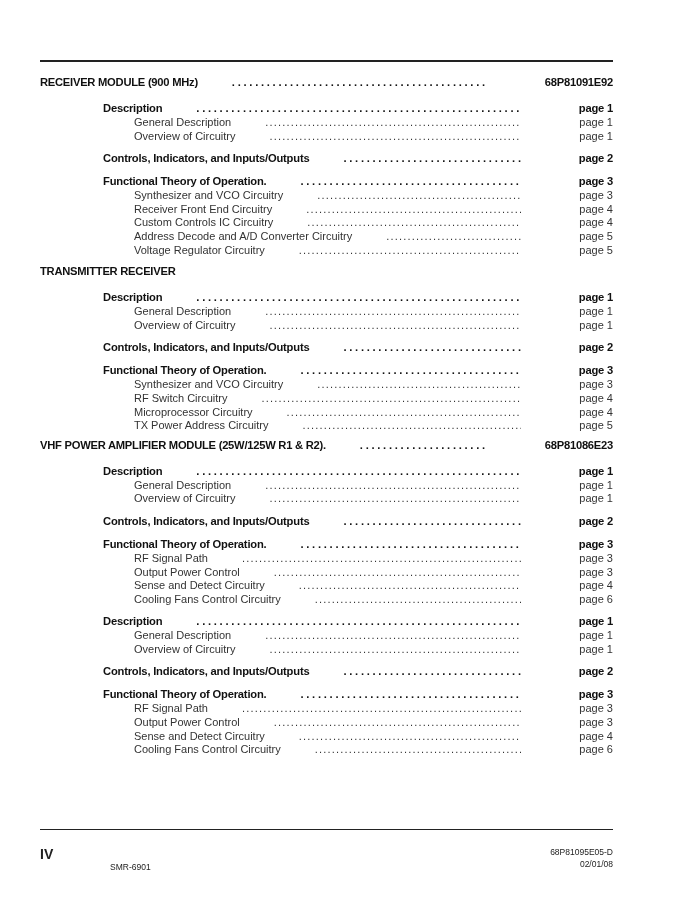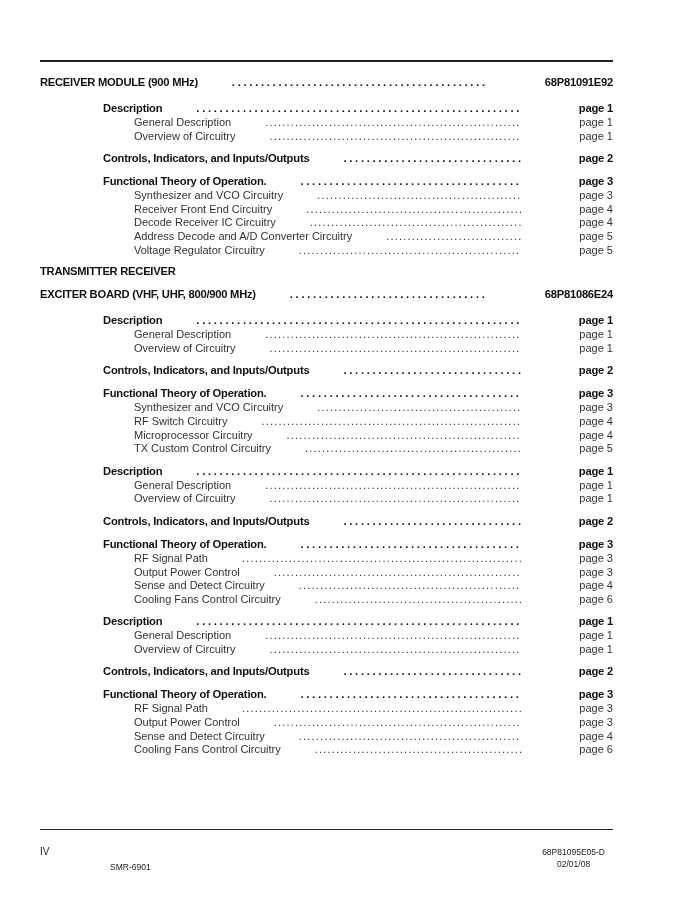--- a/index.html
+++ b/index.html
@@ -14,23 +14,23 @@
     .entry .leader { flex: 1 1 auto; overflow: hidden; margin: 0 2px; }
     .entry .leader::after { content: ". . . . . . . . . . . . . . . . . . . . . . . . . . . . . . . . . . . . . . . . . . . . . . . . . . . . . . . . . . . . . . . . . . . . . . . . . . . . . . . . . . . . . . . . . . . . . . . . . . . . . . . . . . . . . . . . . . . . . . . . . . . . . . . . . . . . . . . . . . . . . . . . . . . . . . . . . . . . . ."; }
     .entry .ref { flex: 0 0 auto; margin-left: 24px; }
     .l1 { font-size: 11.2px; font-weight: bold; letter-spacing: -0.25px; height: 17px; margin-top: 6px; }
     .l1 .leader::after { letter-spacing: -0.2px; }
     .l1.group { margin-top: 8px; }
     .l2 { font-size: 11.2px; font-weight: bold; letter-spacing: -0.2px; padding-left: 63px; height: 14px; margin-top: 9px; }
     .l3 { font-size: 11px; font-weight: normal; color: #333; padding-left: 94px; height: 13.6px; line-height: 13.6px; }
     .l3 .leader::after { content: "......................................................................................................................................................................................................................................................"; letter-spacing: 1.2px; }
     .footer { position: absolute; top: 846px; left: 40px; width: 573px; font-size: 8.5px; color: #222; }
-    .footer .pagenum { position: absolute; left: 0; top: 0; font-weight: normal; font-size: 10px; }
+    .footer .pagenum { position: absolute; left: 0; top: 0; font-weight: bold; font-size: 14px; }
     .footer .docname { position: absolute; left: 70px; top: 0; margin-top: 16px; }
-    .footer .right { position: absolute; right: 8px; top: 0; text-align: center; line-height: 12px; }
+    .footer .right { position: absolute; right: 0; top: 0; text-align: right; line-height: 12px; }
   </style>
 </head>
 <body>
 
 <div class="rule top"></div>
 
 <div class="toc" id="toc">
     <div class="entry l1">
       <span class="label">RECEIVER MODULE (900 MHz)</span>
       <span class="leader"></span>
@@ -65,86 +65,86 @@
       <span class="label">Synthesizer and VCO Circuitry</span>
       <span class="leader"></span>
       <span class="ref">page 3</span>
     </div>
     <div class="entry l3">
       <span class="label">Receiver Front End Circuitry</span>
       <span class="leader"></span>
       <span class="ref">page 4</span>
     </div>
     <div class="entry l3">
-      <span class="label">Decode Receiver IC Circuitry</span>
+      <span class="label">Custom Controls IC Circuitry</span>
       <span class="leader"></span>
       <span class="ref">page 4</span>
     </div>
     <div class="entry l3">
       <span class="label">Address Decode and A/D Converter Circuitry</span>
       <span class="leader"></span>
       <span class="ref">page 5</span>
     </div>
     <div class="entry l3">
       <span class="label">Voltage Regulator Circuitry</span>
       <span class="leader"></span>
       <span class="ref">page 5</span>
     </div>
     <div class="entry l1 group">
       <span class="label">TRANSMITTER RECEIVER</span>
     </div>
+    <div class="entry l2">
+      <span class="label">Description</span>
+      <span class="leader"></span>
+      <span class="ref">page 1</span>
+    </div>
+    <div class="entry l3">
+      <span class="label">General Description</span>
+      <span class="leader"></span>
+      <span class="ref">page 1</span>
+    </div>
+    <div class="entry l3">
+      <span class="label">Overview of Circuitry</span>
+      <span class="leader"></span>
+      <span class="ref">page 1</span>
+    </div>
+    <div class="entry l2">
+      <span class="label">Controls, Indicators, and Inputs/Outputs</span>
+      <span class="leader"></span>
+      <span class="ref">page 2</span>
+    </div>
+    <div class="entry l2">
+      <span class="label">Functional Theory of Operation.</span>
+      <span class="leader"></span>
+      <span class="ref">page 3</span>
+    </div>
+    <div class="entry l3">
+      <span class="label">Synthesizer and VCO Circuitry</span>
+      <span class="leader"></span>
+      <span class="ref">page 3</span>
+    </div>
+    <div class="entry l3">
+      <span class="label">RF Switch Circuitry</span>
+      <span class="leader"></span>
+      <span class="ref">page 4</span>
+    </div>
+    <div class="entry l3">
+      <span class="label">Microprocessor Circuitry</span>
+      <span class="leader"></span>
+      <span class="ref">page 4</span>
+    </div>
+    <div class="entry l3">
+      <span class="label">TX Power Address Circuitry</span>
+      <span class="leader"></span>
+      <span class="ref">page 5</span>
+    </div>
     <div class="entry l1">
-      <span class="label">EXCITER BOARD (VHF, UHF, 800/900 MHz)</span>
-      <span class="leader"></span>
-      <span class="ref">68P81086E24</span>
-    </div>
-    <div class="entry l2">
-      <span class="label">Description</span>
-      <span class="leader"></span>
-      <span class="ref">page 1</span>
-    </div>
-    <div class="entry l3">
-      <span class="label">General Description</span>
-      <span class="leader"></span>
-      <span class="ref">page 1</span>
-    </div>
-    <div class="entry l3">
-      <span class="label">Overview of Circuitry</span>
-      <span class="leader"></span>
-      <span class="ref">page 1</span>
-    </div>
-    <div class="entry l2">
-      <span class="label">Controls, Indicators, and Inputs/Outputs</span>
-      <span class="leader"></span>
-      <span class="ref">page 2</span>
-    </div>
-    <div class="entry l2">
-      <span class="label">Functional Theory of Operation.</span>
-      <span class="leader"></span>
-      <span class="ref">page 3</span>
-    </div>
-    <div class="entry l3">
-      <span class="label">Synthesizer and VCO Circuitry</span>
-      <span class="leader"></span>
-      <span class="ref">page 3</span>
-    </div>
-    <div class="entry l3">
-      <span class="label">RF Switch Circuitry</span>
-      <span class="leader"></span>
-      <span class="ref">page 4</span>
-    </div>
-    <div class="entry l3">
-      <span class="label">Microprocessor Circuitry</span>
-      <span class="leader"></span>
-      <span class="ref">page 4</span>
-    </div>
-    <div class="entry l3">
-      <span class="label">TX Custom Control Circuitry</span>
-      <span class="leader"></span>
-      <span class="ref">page 5</span>
+      <span class="label">VHF POWER AMPLIFIER MODULE (25W/125W R1 &amp; R2).</span>
+      <span class="leader"></span>
+      <span class="ref">68P81086E23</span>
     </div>
     <div class="entry l2">
       <span class="label">Description</span>
       <span class="leader"></span>
       <span class="ref">page 1</span>
     </div>
     <div class="entry l3">
       <span class="label">General Description</span>
       <span class="leader"></span>
       <span class="ref">page 1</span>

